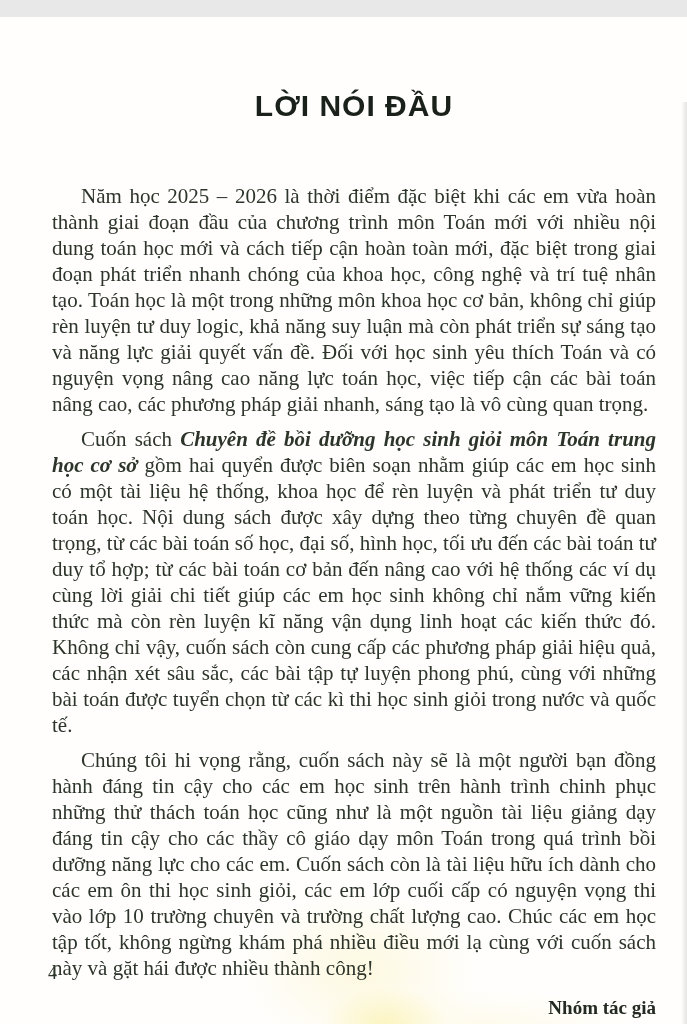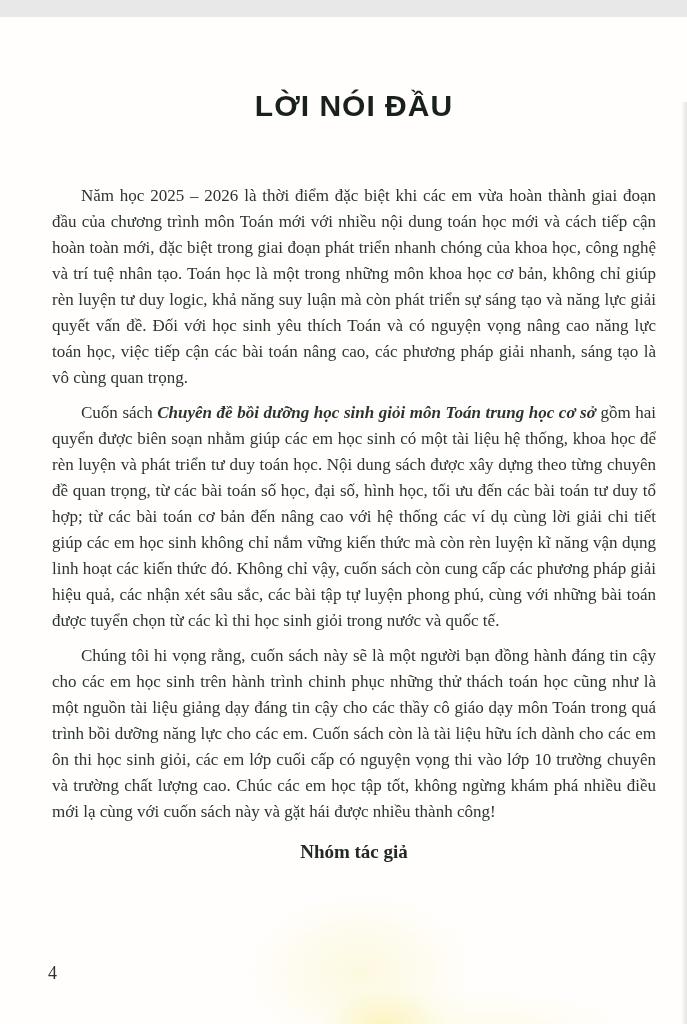--- a/index.html
+++ b/index.html
@@ -30,35 +30,35 @@
     font-family: "Liberation Sans", "DejaVu Sans", sans-serif;
     font-weight: bold;
     font-size: 30px;
     letter-spacing: 1px;
     text-align: center;
     color: #1a211a;
     margin: 0 0 60px 0;
   }
   .body-text p {
     font-family: "Liberation Serif", "DejaVu Serif", serif;
-    font-size: 17px;
+    font-size: 21px;
     line-height: 26px;
     text-align: justify;
     text-indent: 29px;
     margin: 0 0 9px 0;
   }
   .book-title-emphasis {
     font-weight: bold;
     font-style: italic;
   }
   .signature {
     font-family: "Liberation Serif", "DejaVu Serif", serif;
     font-size: 19px;
     font-weight: bold;
-    text-align: center;
+    text-align: right;
     color: #232a22;
     margin-top: 16px;
   }
   .page-number {
     position: absolute;
     left: 48px;
     top: 946px;
     font-family: "Liberation Serif", "DejaVu Serif", serif;
     font-size: 18px;
     color: #2d352b;

